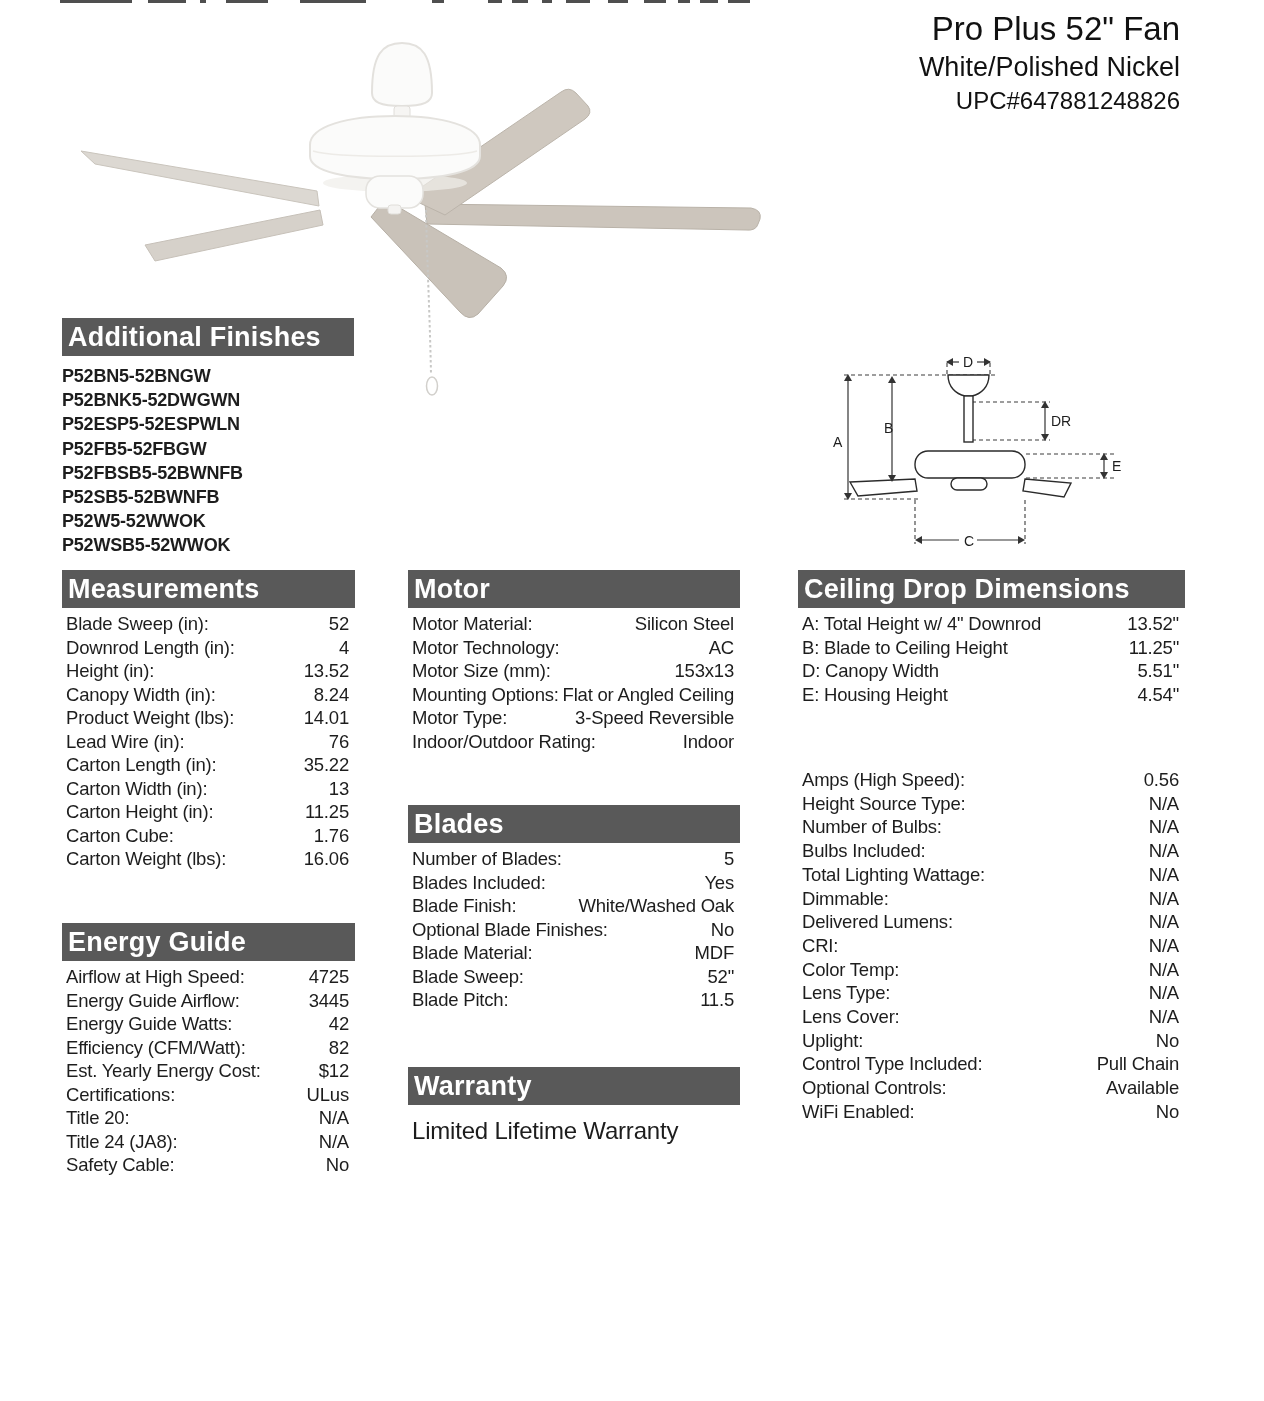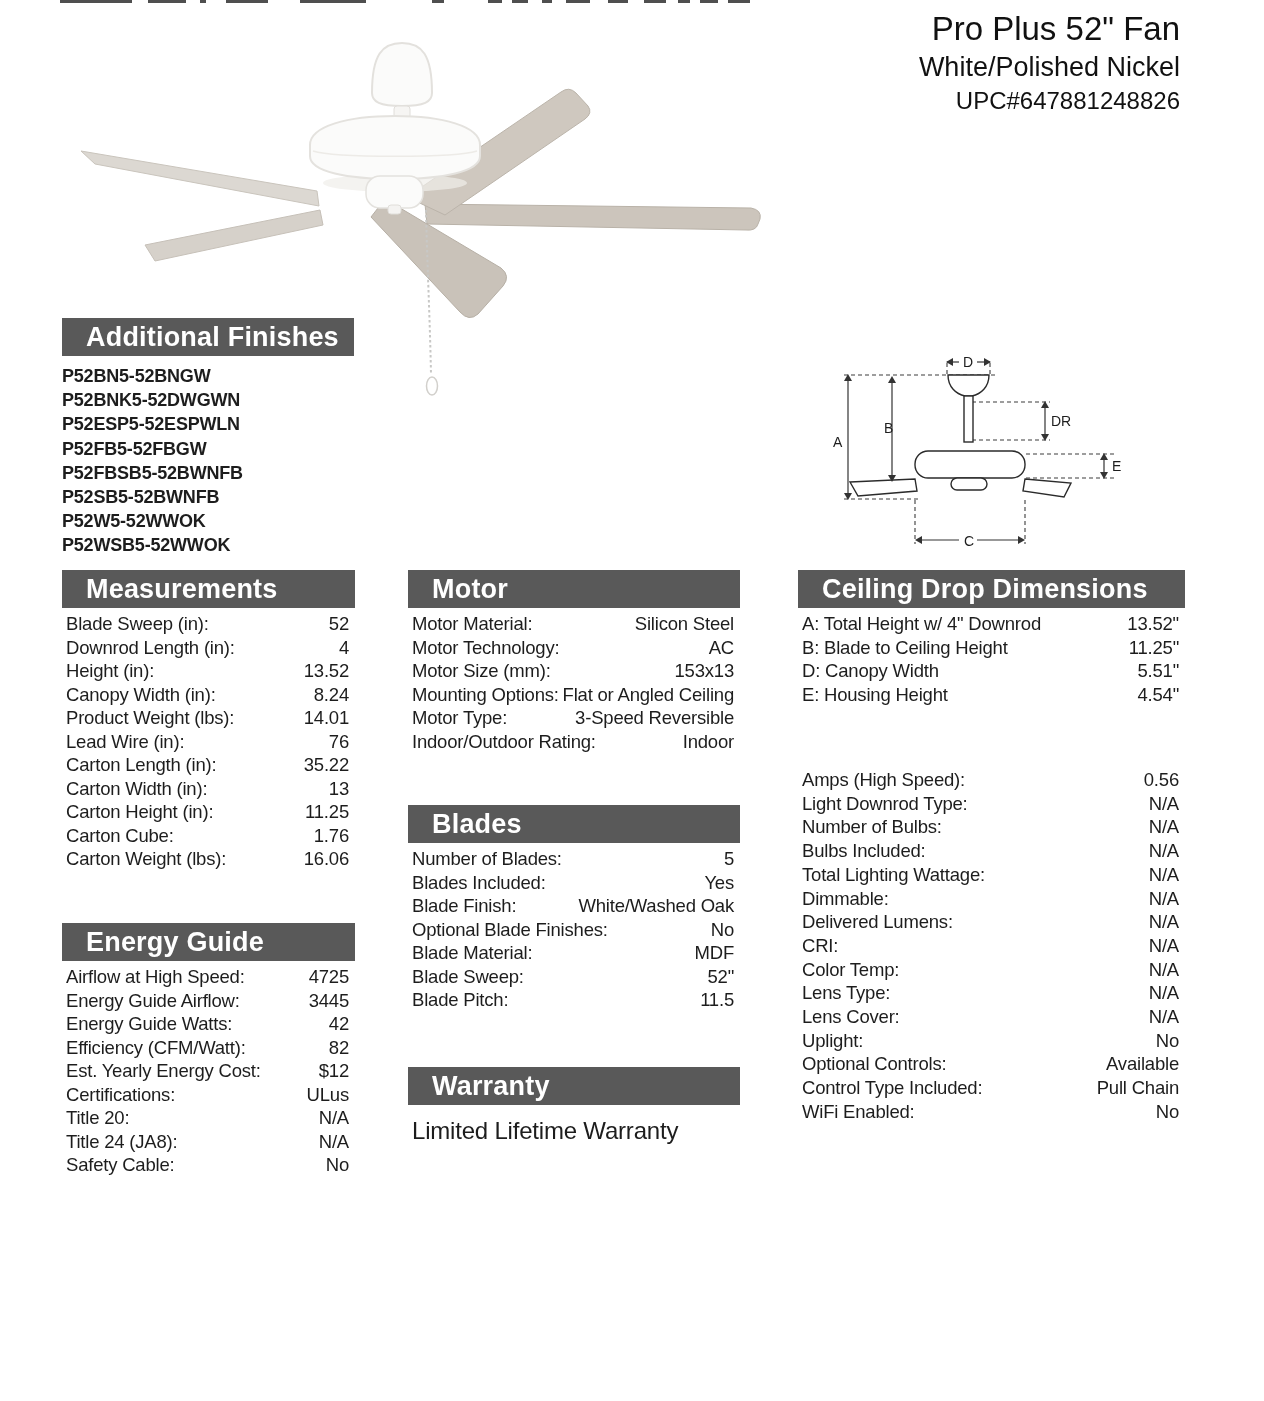--- a/index.html
+++ b/index.html
@@ -9,21 +9,21 @@
 
   
   .title-block{position:absolute;top:8px;right:84px;text-align:right;}
   .title-main{font-size:33px;line-height:42px;color:#111;}
   .title-sub{font-size:27px;line-height:35px;color:#111;}
   .title-upc{font-size:24px;line-height:31px;color:#111;}
 
   
   .spec-section{position:absolute;}
   .section-header{background:#595959;color:#ffffff;font-weight:bold;font-size:27px;
-                  height:38px;display:flex;align-items:center;padding-left:24px;
+                  height:38px;display:flex;align-items:center;padding-left:6px;
                   box-sizing:border-box;letter-spacing:0.2px;}
   .spec-rows{display:flex;flex-direction:column;margin-top:4px;}
   .spec-row{display:flex;justify-content:space-between;font-size:18.5px;line-height:23.5px;
             letter-spacing:-0.2px;padding:0 6px 0 4px;white-space:nowrap;}
   .spec-label{text-align:left;}
   .spec-value{text-align:right;}
 
   .finishes-list{display:flex;flex-direction:column;margin-top:8px;}
   .finish-item{font-weight:bold;font-size:18px;line-height:24.2px;letter-spacing:-0.2px;}
 
@@ -394,21 +394,21 @@
 
   <section class="spec-section" style="left:798px;top:762px;width:387px;">
     <div class="spec-rows" style="margin-top:6px;">
 
         <div class="spec-row" style="line-height:23.7px;">
           <span class="spec-label">Amps (High Speed):</span>
           <span class="spec-value">0.56</span>
         </div>
 
         <div class="spec-row" style="line-height:23.7px;">
-          <span class="spec-label">Light Downrod Type:</span>
+          <span class="spec-label">Height Source Type:</span>
           <span class="spec-value">N/A</span>
         </div>
 
         <div class="spec-row" style="line-height:23.7px;">
           <span class="spec-label">Number of Bulbs:</span>
           <span class="spec-value">N/A</span>
         </div>
 
         <div class="spec-row" style="line-height:23.7px;">
           <span class="spec-label">Bulbs Included:</span>
@@ -449,29 +449,29 @@
           <span class="spec-label">Lens Cover:</span>
           <span class="spec-value">N/A</span>
         </div>
 
         <div class="spec-row" style="line-height:23.7px;">
           <span class="spec-label">Uplight:</span>
           <span class="spec-value">No</span>
         </div>
 
         <div class="spec-row" style="line-height:23.7px;">
+          <span class="spec-label">Control Type Included:</span>
+          <span class="spec-value">Pull Chain</span>
+        </div>
+
+        <div class="spec-row" style="line-height:23.7px;">
           <span class="spec-label">Optional Controls:</span>
           <span class="spec-value">Available</span>
         </div>
 
         <div class="spec-row" style="line-height:23.7px;">
-          <span class="spec-label">Control Type Included:</span>
-          <span class="spec-value">Pull Chain</span>
-        </div>
-
-        <div class="spec-row" style="line-height:23.7px;">
           <span class="spec-label">WiFi Enabled:</span>
           <span class="spec-value">No</span>
         </div>
       </div>
   </section>
 
 </div>
 
 </body></html>

